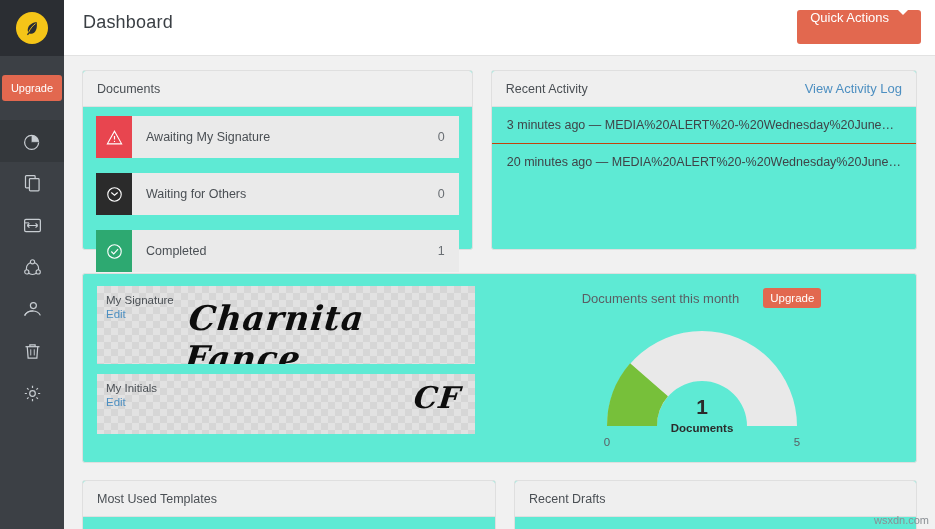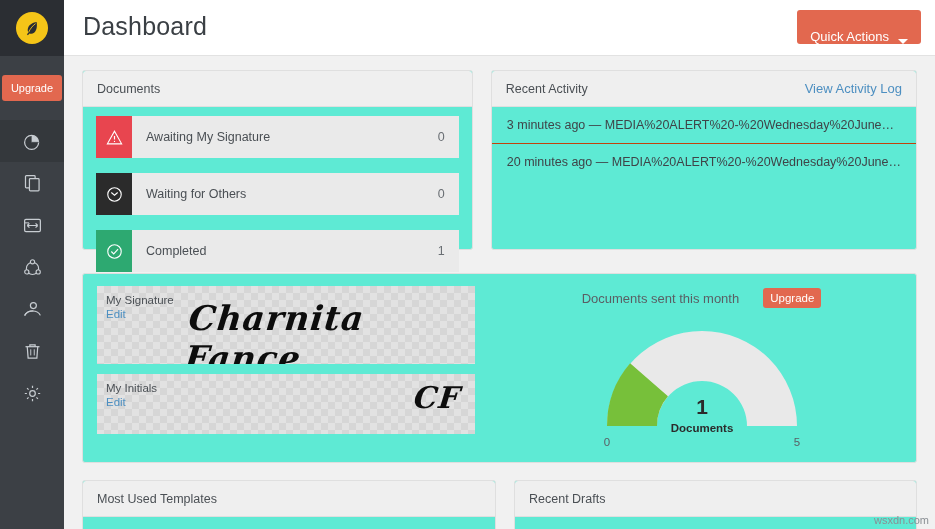--- a/index.html
+++ b/index.html
@@ -45,28 +45,28 @@
 
   
   #header {
     position: absolute; left: 64px; top: 0;
     width: 871px; height: 56px;
     background: #ffffff;
     border-bottom: 1px solid #e2e2e2;
   }
   #page-title {
     position: absolute; left: 19px; top: 12px;
-    font-size: 25px; color: #3a3f44; font-weight: normal;
+    font-size: 18px; color: #3a3f44; font-weight: normal;
     letter-spacing: .2px;
   }
   #quick-actions {
     position: absolute; right: 14px; top: 10px;
     background: #e2684f; color: #fff; border: none; border-radius: 3px;
     height: 34px; padding: 0 13px; font-size: 13px; cursor: pointer;
-    display: flex; align-items: flex-end; gap: 9px;
+    display: flex; align-items: flex-start; gap: 9px;
     font-family: "Liberation Sans", sans-serif;
   }
   .caret-down {
     width: 0; height: 0;
     border-left: 5px solid transparent;
     border-right: 5px solid transparent;
     border-top: 5px solid #fff;
   }
 
   

